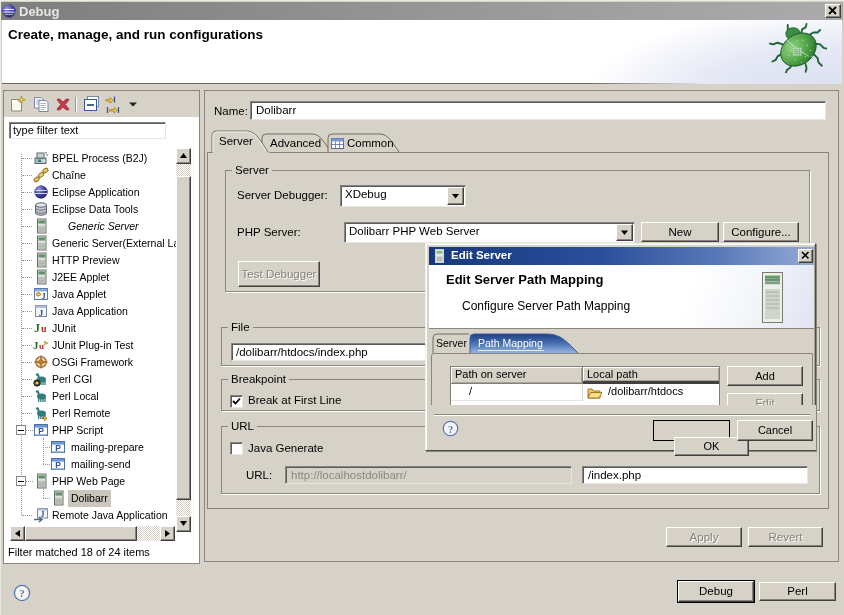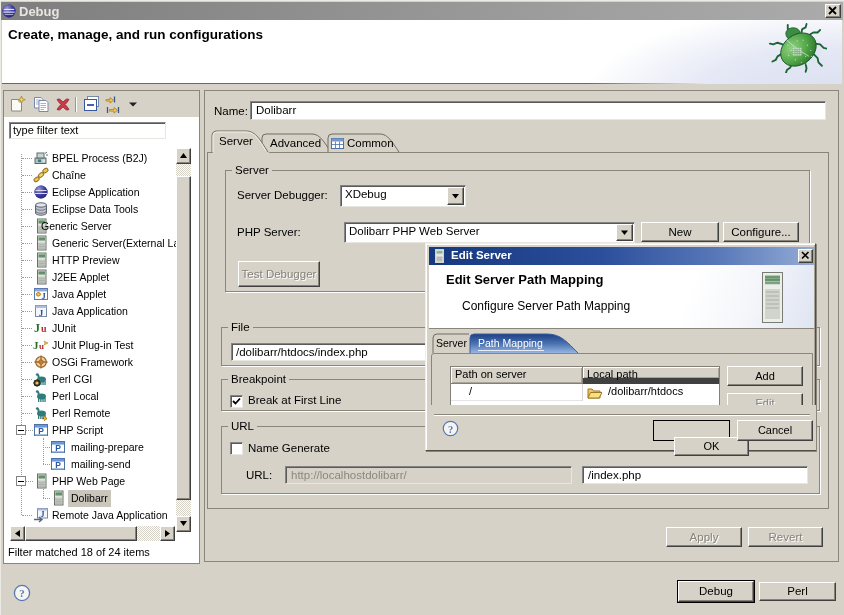--- a/index.html
+++ b/index.html
@@ -250,21 +250,21 @@
  <div class="abs" style="left:48px;top:38px;height:17px;line-height:16px;white-space:nowrap;">Eclipse Application</div>
  <div class="abs" style="left:18px;top:63px;width:10px;height:1px;border-top:1px dotted #9a9a9a;"></div>
  <svg class="abs" style="left:29px;top:55px" width="16" height="16">
       <use href="#i-db"></use>
     </svg>
  <div class="abs" style="left:48px;top:55px;height:17px;line-height:16px;white-space:nowrap;">Eclipse Data Tools</div>
  <div class="abs" style="left:18px;top:80px;width:10px;height:1px;border-top:1px dotted #9a9a9a;"></div>
  <svg class="abs" style="left:29px;top:72px" width="16" height="16">
       <use href="#i-server"></use>
     </svg>
- <div class="abs" style="left:37px;top:72px;height:17px;line-height:16px;white-space:nowrap;">Generic Server</div>
+ <div class="abs" style="left:64px;top:72px;height:17px;line-height:16px;white-space:nowrap;font-style:italic;">Generic Server</div>
  <div class="abs" style="left:18px;top:97px;width:10px;height:1px;border-top:1px dotted #9a9a9a;"></div>
  <svg class="abs" style="left:29px;top:89px" width="16" height="16">
       <use href="#i-server"></use>
     </svg>
  <div class="abs" style="left:48px;top:89px;height:17px;line-height:16px;white-space:nowrap;">Generic Server(External La</div>
  <div class="abs" style="left:18px;top:114px;width:10px;height:1px;border-top:1px dotted #9a9a9a;"></div>
  <svg class="abs" style="left:29px;top:106px" width="16" height="16">
       <use href="#i-server"></use>
     </svg>
  <div class="abs" style="left:48px;top:106px;height:17px;line-height:16px;white-space:nowrap;">HTTP Preview</div>
@@ -426,21 +426,21 @@
   </div>
 <div class="abs cb" style="left:230px;top:395px;"><svg width="11" height="11" viewBox="0 0 11 11">
       <path d="M2 5 L4.5 7.5 L9 2.5" fill="none" stroke="#000" stroke-width="1.8"></path>
     </svg></div>
 <div class="abs" style="left:248px;top:394px;">Break at First Line</div>
 
 <div class="abs grp" style="left:221px;top:426px;width:599px;height:68px;">
     <span class="lg">URL</span>
   </div>
 <div class="abs cb" style="left:230px;top:442px;"></div>
-<div class="abs" style="left:248px;top:442px;">Name Generate</div>
+<div class="abs" style="left:248px;top:442px;">Java Generate</div>
 <div class="abs" style="left:246px;top:469px;">URL:</div>
 <div class="abs sunken" style="left:285px;top:466px;width:287px;height:18px;line-height:16px;padding-left:5px;background:#d6d2c8;color:#8a887e;">http://localhostdolibarr/</div>
 <div class="abs sunken" style="left:582px;top:466px;width:226px;height:18px;line-height:16px;padding-left:5px;">/index.php</div>
 
 <div class="abs btn dis" style="left:666px;top:527px;width:76px;height:20px;line-height:18px;">Apply</div>
 <div class="abs btn dis" style="left:748px;top:527px;width:75px;height:20px;line-height:18px;">Revert</div>
 
 <svg class="abs" style="left:13px;top:584px" width="18" height="18" viewBox="0 0 18 18">
  <circle cx="9" cy="9" r="7.6" fill="#f4f4f0" stroke="#5878b4" stroke-width="1.3"></circle>
  <text x="9" y="13" text-anchor="middle" font-size="11" font-weight="bold" fill="#5878b4" font-family="Liberation Serif">?</text>
@@ -483,21 +483,21 @@
   <path d="M39,23 V7 Q39,3 43,3 H116 C130,3 136,11 147,22 L148,23 Z" fill="url(#ptg)" stroke="#3c5c9c"></path>
  </svg>
  <div class="abs" style="left:10px;top:93px;font-size:10.5px;">Server</div>
  <div class="abs" style="left:52px;top:93px;color:#fff;font-size:10.5px;">Path Mapping</div>
  <div class="abs" style="left:52px;top:106px;width:66px;height:1px;background:#e8ecf8;"></div>
 
  <div class="abs" style="left:5px;top:109px;width:382px;height:58px;border:1px solid #8a867c;border-radius:3px 0 0 0;"></div>
 
  <div class="abs" style="left:24px;top:122px;width:270px;height:44px;border:1px solid #848078;background:#fff;">
    <div class="abs" style="left:0;top:0;width:132px;height:17px;background:#d6d2c8;border-right:1px solid #848078;border-bottom:1px solid #848078;box-shadow:inset 1px 1px 0 #fff,inset -1px -1px 0 #a8a49a;padding:1px 0 0 4px;">Path on server</div>
-   <div class="abs" style="left:132px;top:0;width:136px;height:17px;background:#d6d2c8;border-bottom:6px solid #404040;box-shadow:inset 1px 1px 0 #fff,inset -1px -1px 0 #a8a49a;padding:1px 0 0 4px;">Local path</div>
+   <div class="abs" style="left:132px;top:0;width:136px;height:17px;background:#d6d2c8;border-bottom:3px solid #404040;box-shadow:inset 1px 1px 0 #fff,inset -1px -1px 0 #a8a49a;padding:1px 0 0 4px;">Local path</div>
    <div class="abs" style="left:0;top:17px;width:132px;height:17px;border-right:1px solid #d8d8d8;border-bottom:1px solid #e4e4e4;padding:1px 0 0 18px;">/</div>
    <svg class="abs" style="left:136px;top:20px" width="15" height="12" viewBox="0 0 15 12">
      <path d="M1 11 V2 h4 l1.5 2 H13 v7 z" fill="#f0c860" stroke="#a07820"></path>
      <path d="M1 11 L3.5 5.5 H15 L12 11 z" fill="#f8e088" stroke="#a07820"></path>
    </svg>
    <div class="abs" style="left:157px;top:18px;">/dolibarr/htdocs</div>
  </div>
  <div class="abs btn" style="left:301px;top:122px;width:76px;height:20px;line-height:18px;">Add</div>
  <div class="abs btn dis" style="left:301px;top:149px;width:76px;height:20px;line-height:18px;">Edit</div>
 

